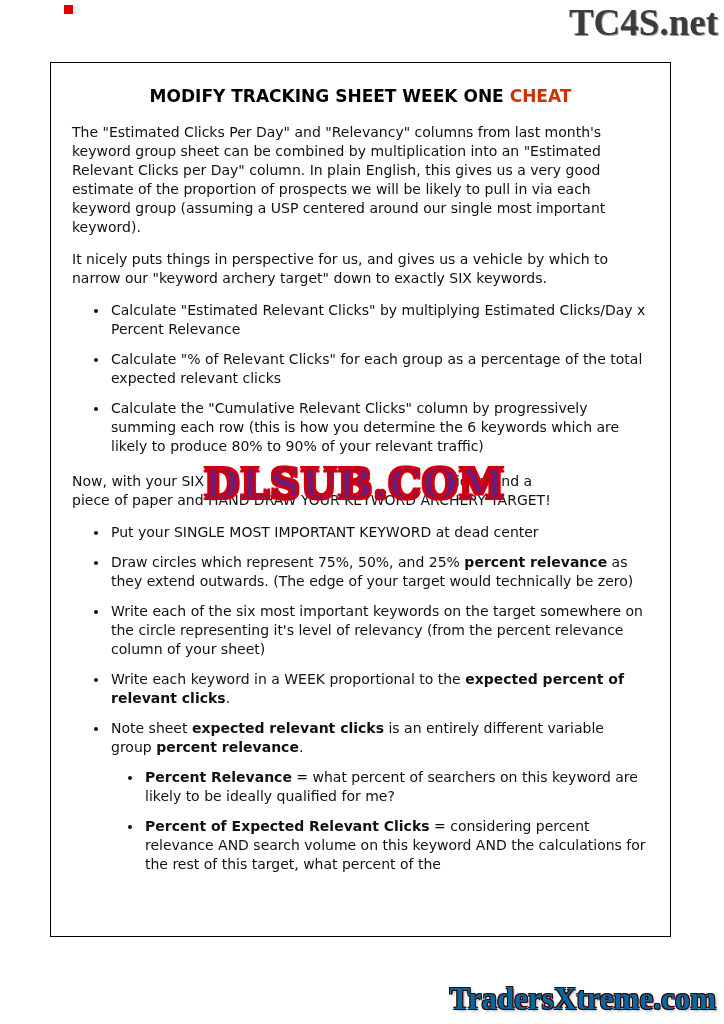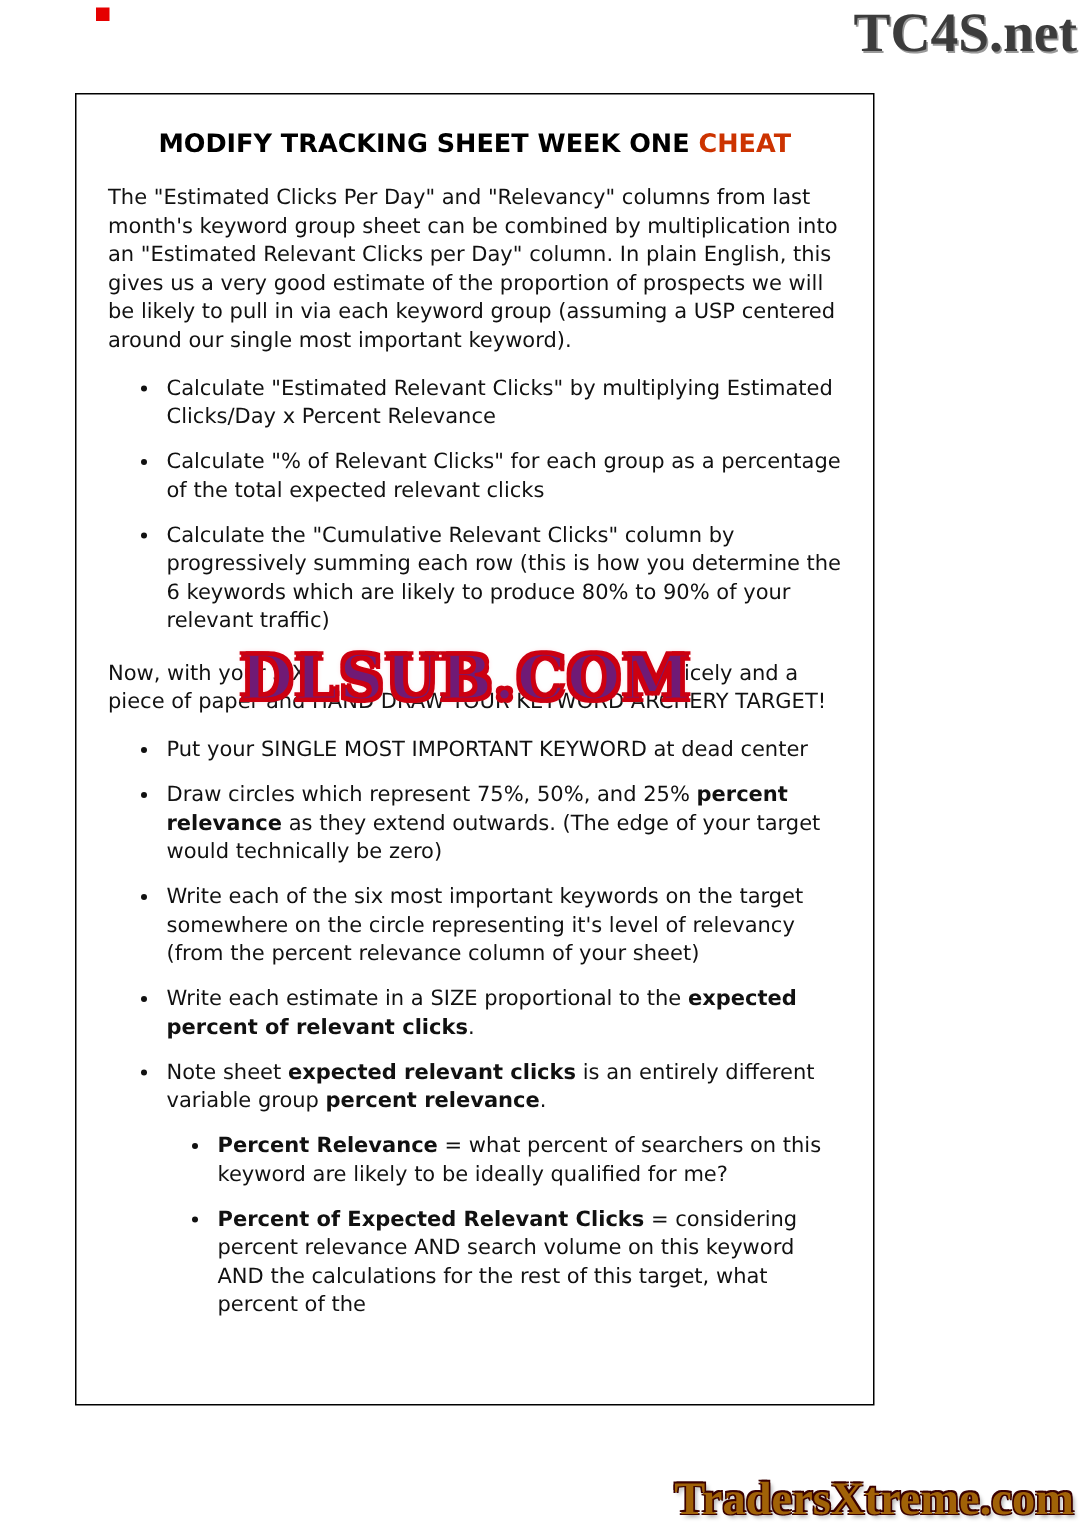--- a/index.html
+++ b/index.html
@@ -15,26 +15,26 @@
     position:absolute;top:0px;right:6px;
     font-family:"Liberation Serif","DejaVu Serif",serif;
     font-weight:bold;font-size:37px;line-height:46px;color:#3c3c3c;
     text-shadow:1px 1px 0 #9a9a9a;
     letter-spacing:0px;
   }
   
   .bottom-logo{
     position:absolute;bottom:8px;right:8px;
     font-family:"Liberation Serif","DejaVu Serif",serif;
-    font-weight:bold;font-size:31px;line-height:34px;color:#a16207;
+    font-weight:bold;font-size:31px;line-height:34px;color:#0369a1;
     text-shadow:-1px -1px 0 #3a0000,1px -1px 0 #3a0000,-1px 1px 0 #3a0000,1px 1px 0 #3a0000,2px 2px 3px rgba(0,0,0,0.35);
   }
   
   .page{
-    position:absolute;left:50px;top:62px;width:533px;height:875px;
+    position:absolute;left:50px;top:62px;width:621px;height:875px;
     border:1px solid #000;background:#fff;box-sizing:border-box;
     padding:18px 21px 0 21px;overflow:hidden;
   }
   .doc-title{
     text-align:center;font-weight:bold;font-size:17px;line-height:22px;
     margin:4px 0 16px 0;color:#000;
   }
   .doc-title .accent{color:#cc3300;}
   .para{font-size:14px;line-height:19px;margin:0 0 13px 0;}
   ul{margin:0 0 4px 0;padding:0 0 0 37px;font-size:14px;line-height:19px;list-style:disc;}
@@ -63,40 +63,41 @@
 <div class="top-logo">TC4S.net</div>
 
 <div class="page">
 
   <div class="doc-title">
     <span>MODIFY TRACKING SHEET WEEK ONE </span><span class="accent">CHEAT</span>
   </div>
 
   <div class="para">The "Estimated Clicks Per Day" and "Relevancy" columns from last month's keyword group sheet  can be combined by multiplication into an "Estimated Relevant Clicks per Day" column.  In plain English, this gives us a very good estimate of the proportion of prospects we will be likely to pull in via each keyword group (assuming a USP centered around our single most important keyword).</div>
 
+  <div class="para">It nicely puts things in perspective for us, and gives us a vehicle by which to narrow our "keyword archery target" down to exactly SIX keywords.</div>
 
   <ul>
     <li><span>Calculate "Estimated Relevant Clicks" by multiplying Estimated Clicks/Day x Percent Relevance</span></li>
     <li><span>Calculate "% of Relevant Clicks" for each group as a percentage of the total expected relevant clicks</span></li>
     <li><span>Calculate the "Cumulative Relevant Clicks" column by progressively summing each row (this is how you determine the 6 keywords which are likely to produce 80% to 90% of your relevant traffic)</span></li>
   </ul>
 
   <div class="para p3">
     <div class="p3-line1">
       <span>Now, with your SIX</span><span class="wm-gap"></span><span>nicely and a</span>
     </div>
     <div>piece of paper and HAND DRAW YOUR KEYWORD ARCHERY TARGET!</div>
     <div class="watermark">DLSUB.COM</div>
   </div>
 
   <ul>
     <li><span>Put your SINGLE MOST IMPORTANT KEYWORD at dead center</span></li>
     <li><span>Draw circles which represent 75%, 50%, and 25% </span><b>percent relevance</b><span> as they extend outwards.  (The edge of your target would technically be zero)</span></li>
     <li><span>Write each of the six most important keywords on the target somewhere on the circle representing it's level of relevancy (from the percent relevance column of your sheet)</span></li>
-    <li><span>Write each estimate in a SIZE proportional to the </span><b>expected percent of relevant clicks</b><span>.</span></li>
+    <li><span>Write each keyword in a WEEK proportional to the </span><b>expected percent of relevant clicks</b><span>.</span></li>
     <li><span>Note sheet </span><b>expected relevant clicks</b><span> is an entirely different variable group </span><b>percent relevance</b><span>.</span></li>
   </ul>
 
   <ul class="nested">
     <li><b>Percent Relevance</b><span> = what percent of searchers on this keyword are likely to be ideally qualified for me?</span></li>
     <li><b>Percent of Expected Relevant Clicks</b><span> = considering percent relevance AND search volume on this keyword AND the calculations for the rest of this target, what percent of the</span></li>
   </ul>
 
 </div>
 

